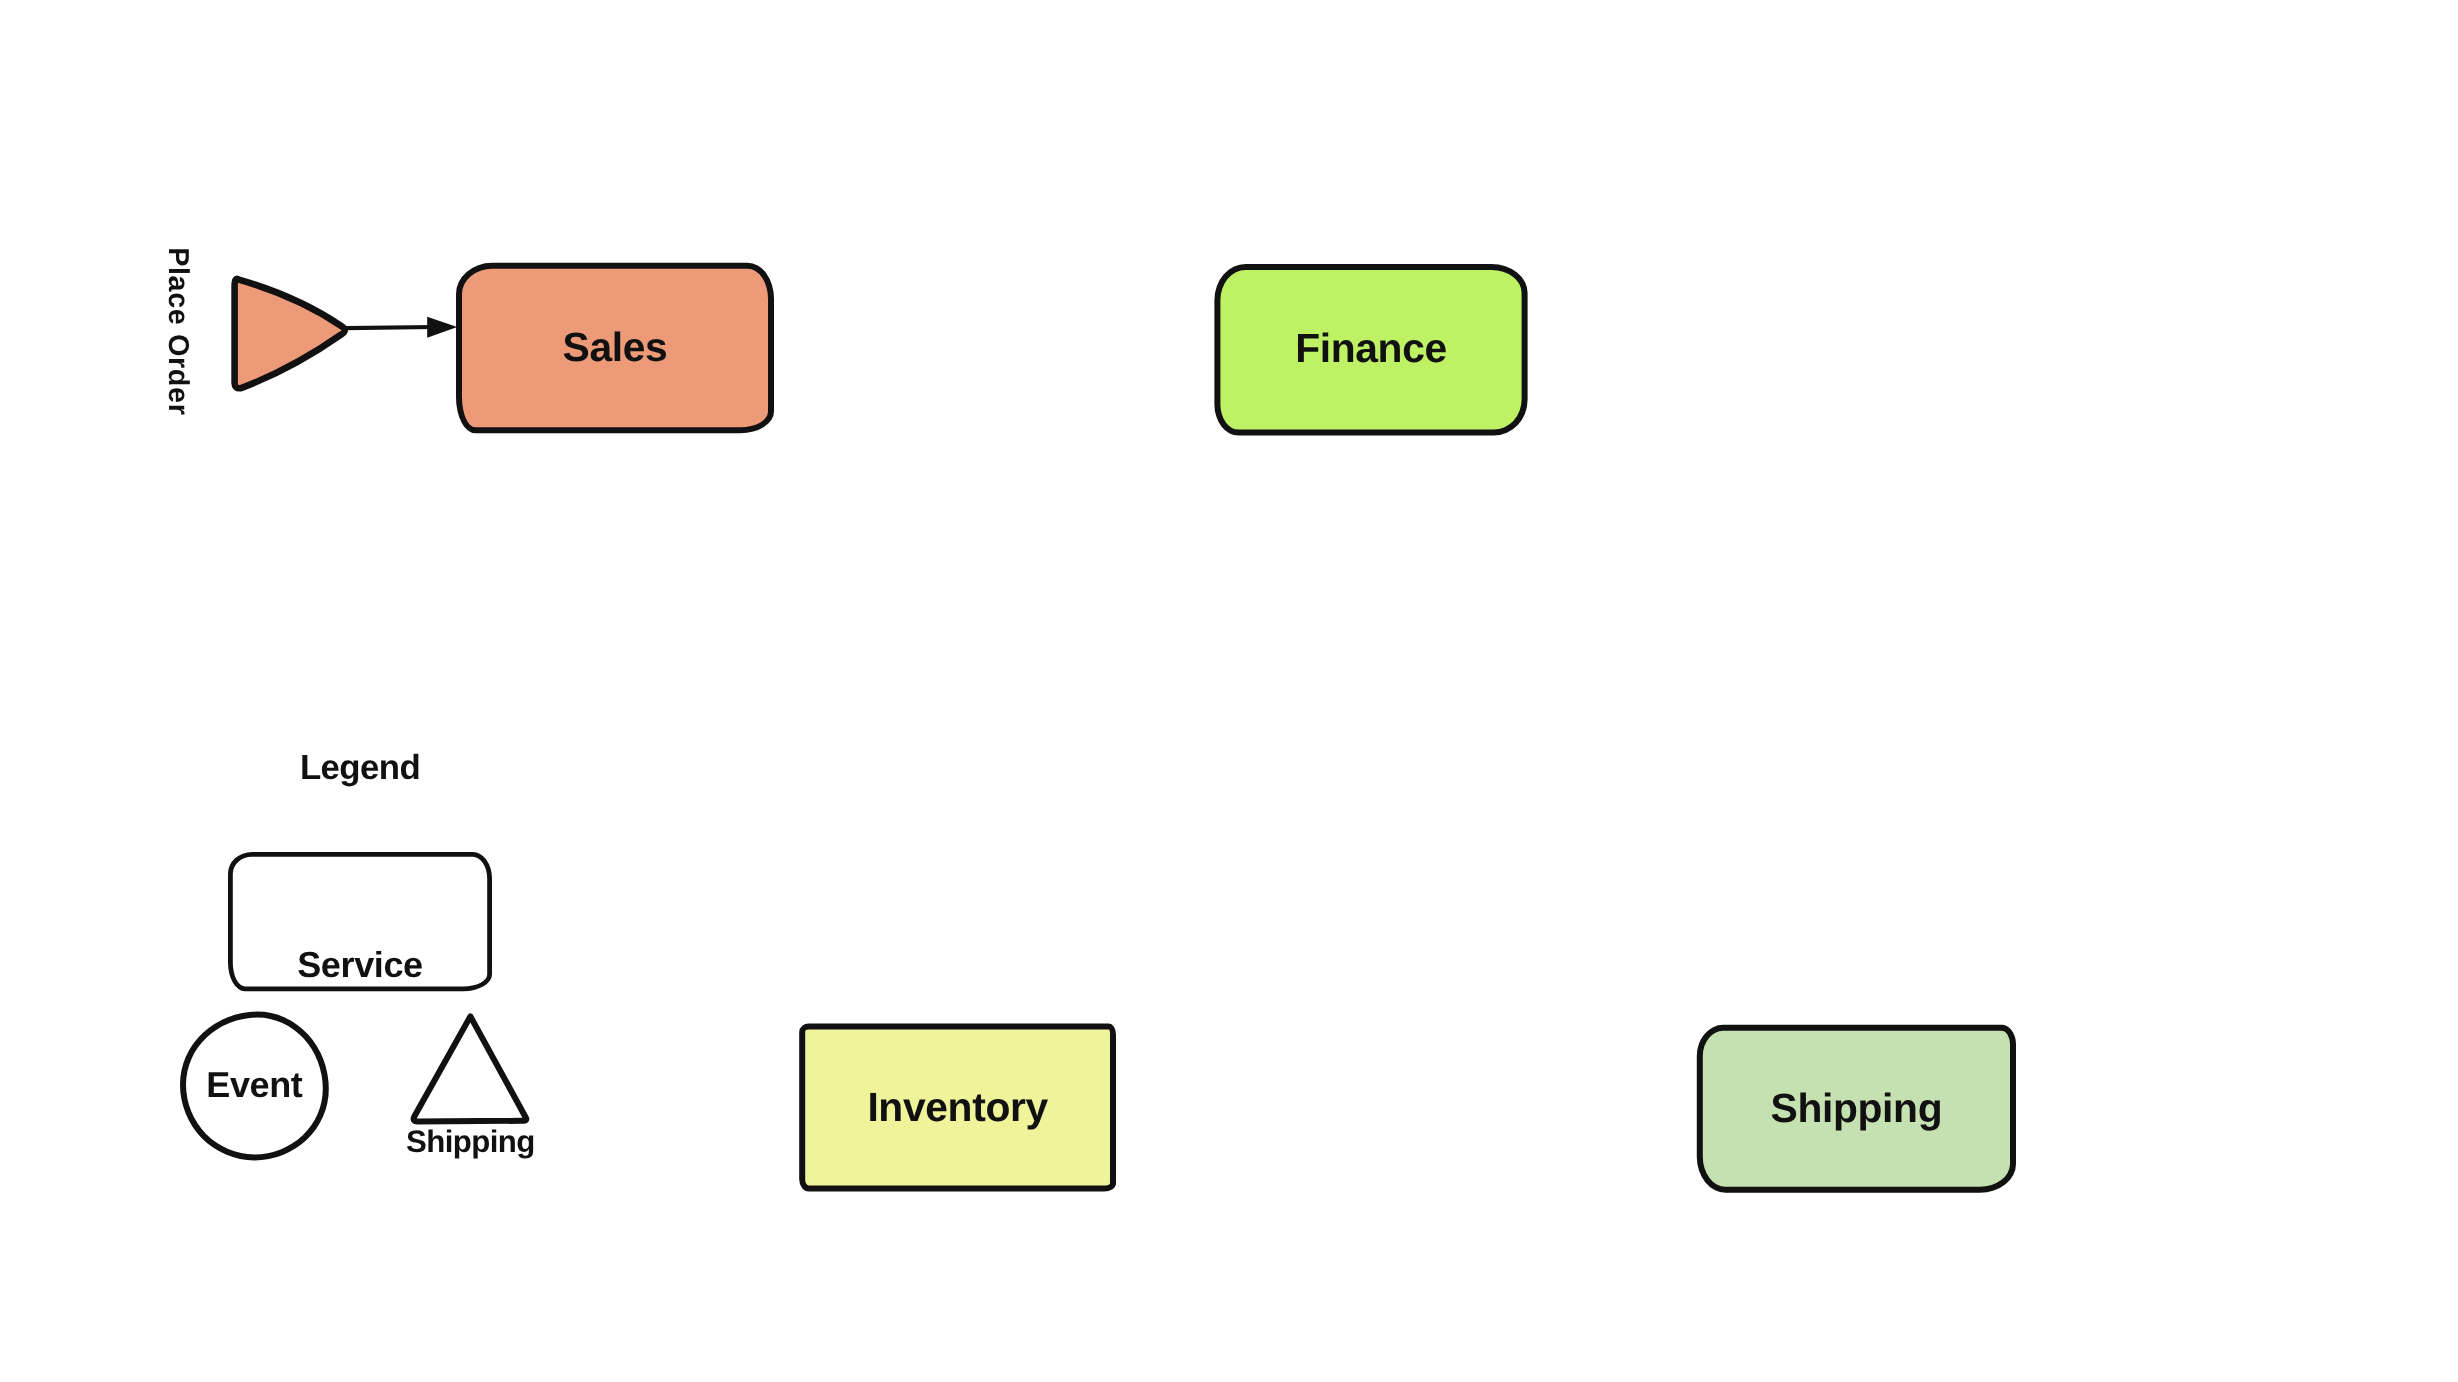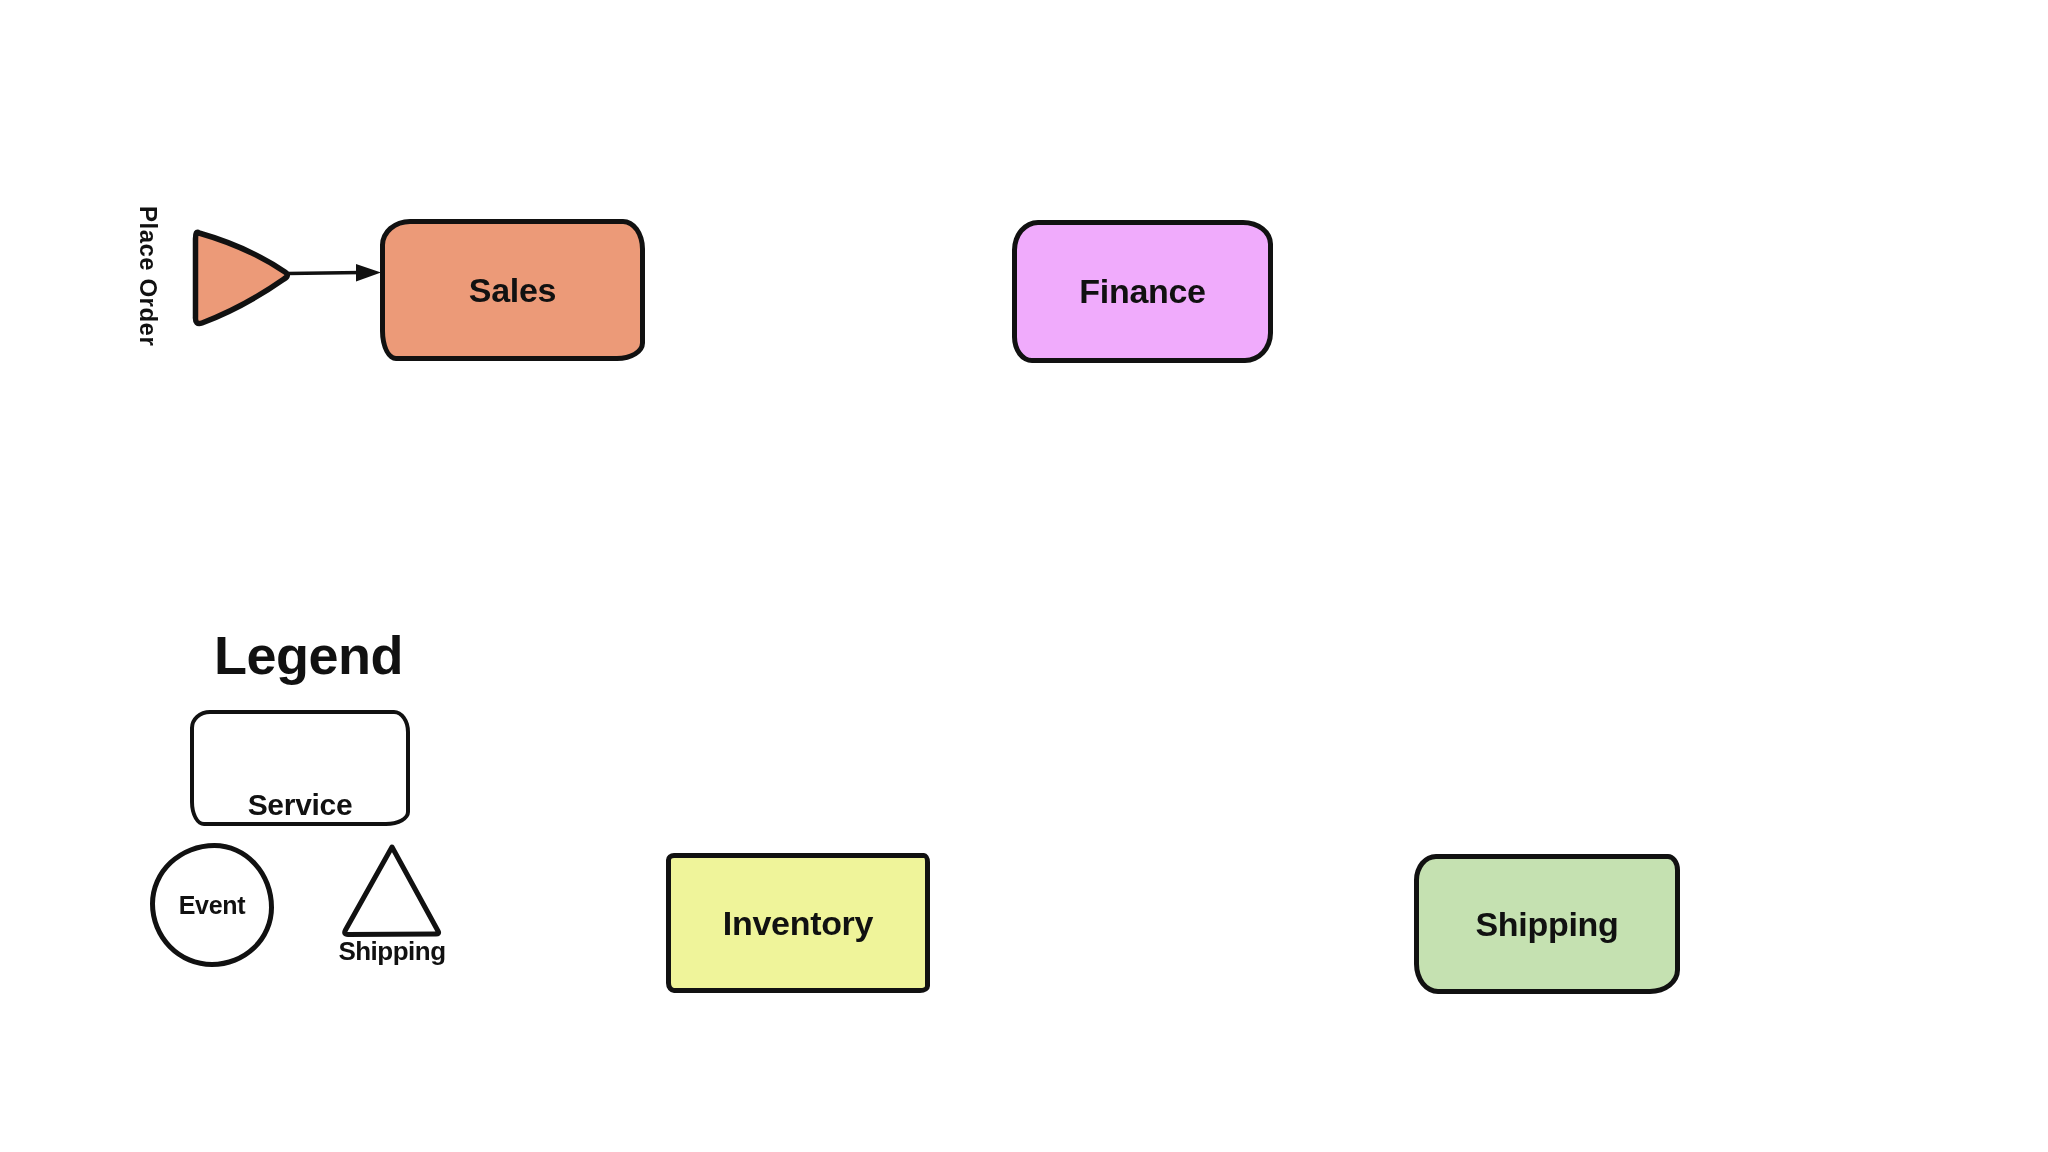--- a/index.html
+++ b/index.html
@@ -54,40 +54,40 @@
     white-space: nowrap;
   }
   .svg-shape { position: absolute; overflow: visible; }
   #trigger-triangle-svg { left: 186px; top: 220px; }
   #arrow-svg { left: 282px; top: 252px; }
   #command-triangle-svg { left: 337px; top: 840px; }
   #legend-title {
     position: absolute;
     left: 214px; top: 624px; width: 172px;
     text-align: center;
-    font-size: 54px; font-weight: 700;
+    font-size: 29px; font-weight: 700;
     color: #111111;
     letter-spacing: -0.5px;
   }
   #legend-service {
     left: 190px; top: 694px; width: 220px; height: 116px;
     background: #ffffff;
     border-width: 4.5px;
     font-size: 30px;
     border-radius: 20px 16px 24px 14px / 18px 22px 14px 24px;
     align-items: flex-end;
   }
   #legend-event {
     position: absolute;
     left: 150px; top: 843px; width: 124px; height: 124px;
     background: #ffffff;
     border: 5px solid #111111;
     border-radius: 52% 48% 50% 50% / 49% 52% 48% 51%;
     display: flex; align-items: center; justify-content: center;
-    font-size: 25px; font-weight: 700; color: #111111;
+    font-size: 30px; font-weight: 700; color: #111111;
     box-sizing: border-box;
     letter-spacing: -0.3px;
   }
   #legend-command-label {
     position: absolute;
     left: 330px; top: 936px; width: 124px;
     text-align: center;
     font-size: 26px; font-weight: 700;
     color: #111111;
     letter-spacing: -0.5px;
@@ -106,21 +106,21 @@
 
   <svg id="arrow-svg" class="svg-shape" width="102" height="44">
     <line x1="5" y1="21.5" x2="80" y2="20.5" stroke="#111111" stroke-width="3.5"></line>
     <path d="M 99 20.5 L 74 12 L 74 29.5 Z" fill="#111111"></path>
   </svg>
 
   <div class="node" id="node-sales" style="background-color: rgb(236, 154, 120);">
     <span>Sales</span>
   </div>
 
-  <div class="node" id="node-finance" style="background-color: #f0abfc;">
+  <div class="node" id="node-finance" style="background-color: #bef264;">
     <span>Finance</span>
   </div>
 
   <div class="node" id="node-inventory" style="background-color: rgb(239, 244, 154);">
     <span>Inventory</span>
   </div>
 
   <div class="node" id="node-shipping" style="background-color: rgb(197, 225, 177);">
     <span>Shipping</span>
   </div>

